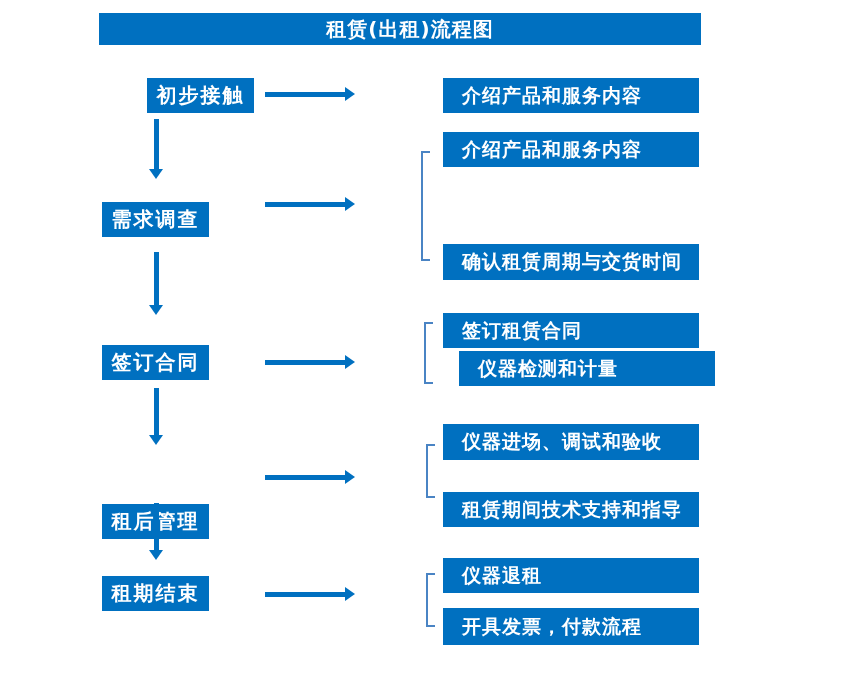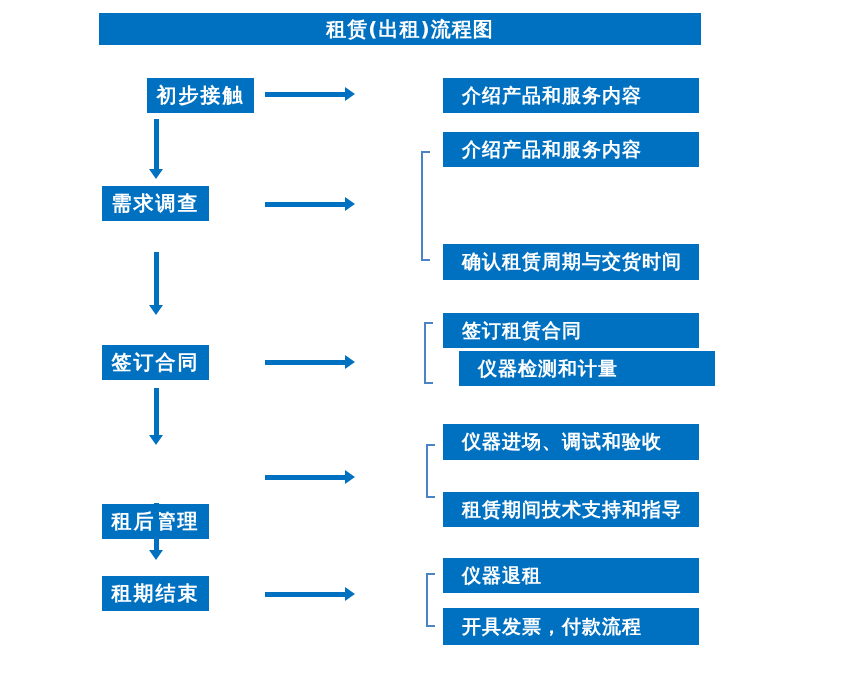--- a/index.html
+++ b/index.html
@@ -96,21 +96,21 @@
   }
 </style>
 </head>
 <body>
 
 <div class="canvas">
 
   <div class="box title-bar">租赁(出租)流程图</div>
 
   <div class="box left-box" style="top:78px;margin-left:45px;">初步接触</div>
-  <div class="box left-box" style="top:186px;">需求调查</div>
+  <div class="box left-box" style="top:202px;">需求调查</div>
   <div class="box left-box" style="top:345px;">签订合同</div>
   <div class="box left-box" style="top:458px;margin-top:46px;">租后管理</div>
   <div class="box left-box" style="top:576px;">租期结束</div>
 
   <div class="varrow" style="top:119px; height:60px;">
       <div class="shaft"></div>
       <div class="head"></div>
     </div>
   <div class="varrow" style="top:252px; height:63px;">
       <div class="shaft"></div>

